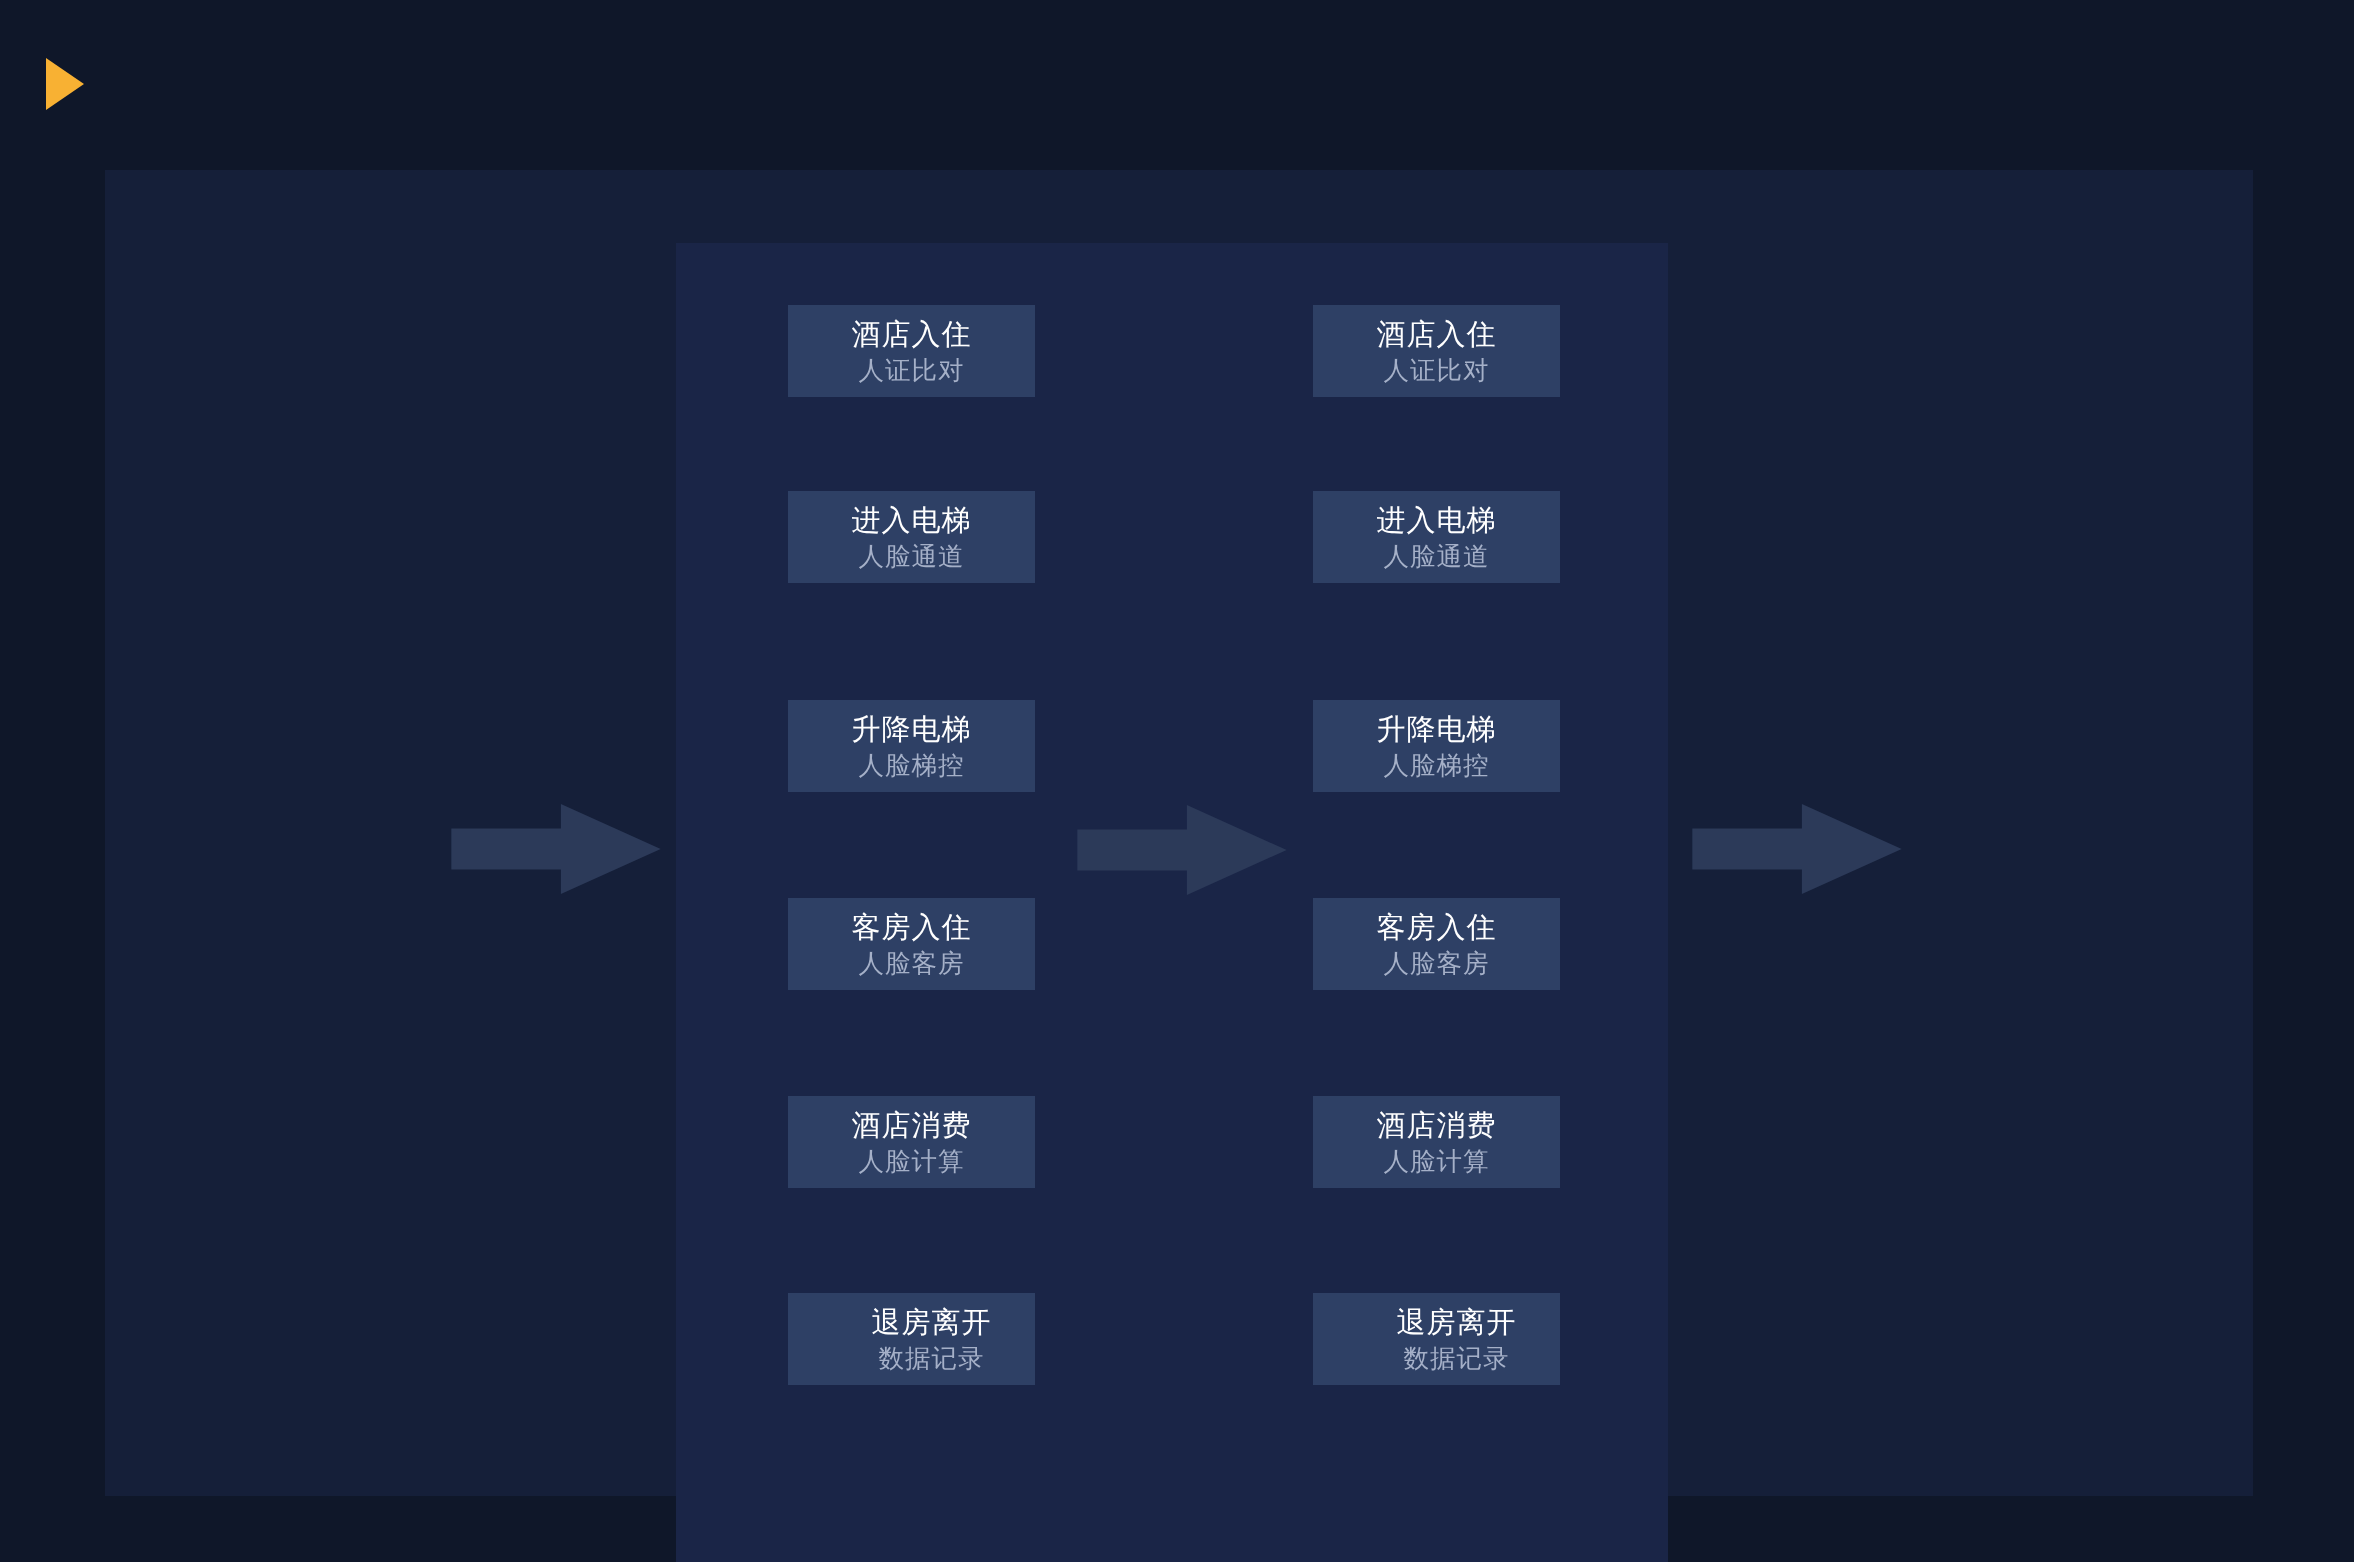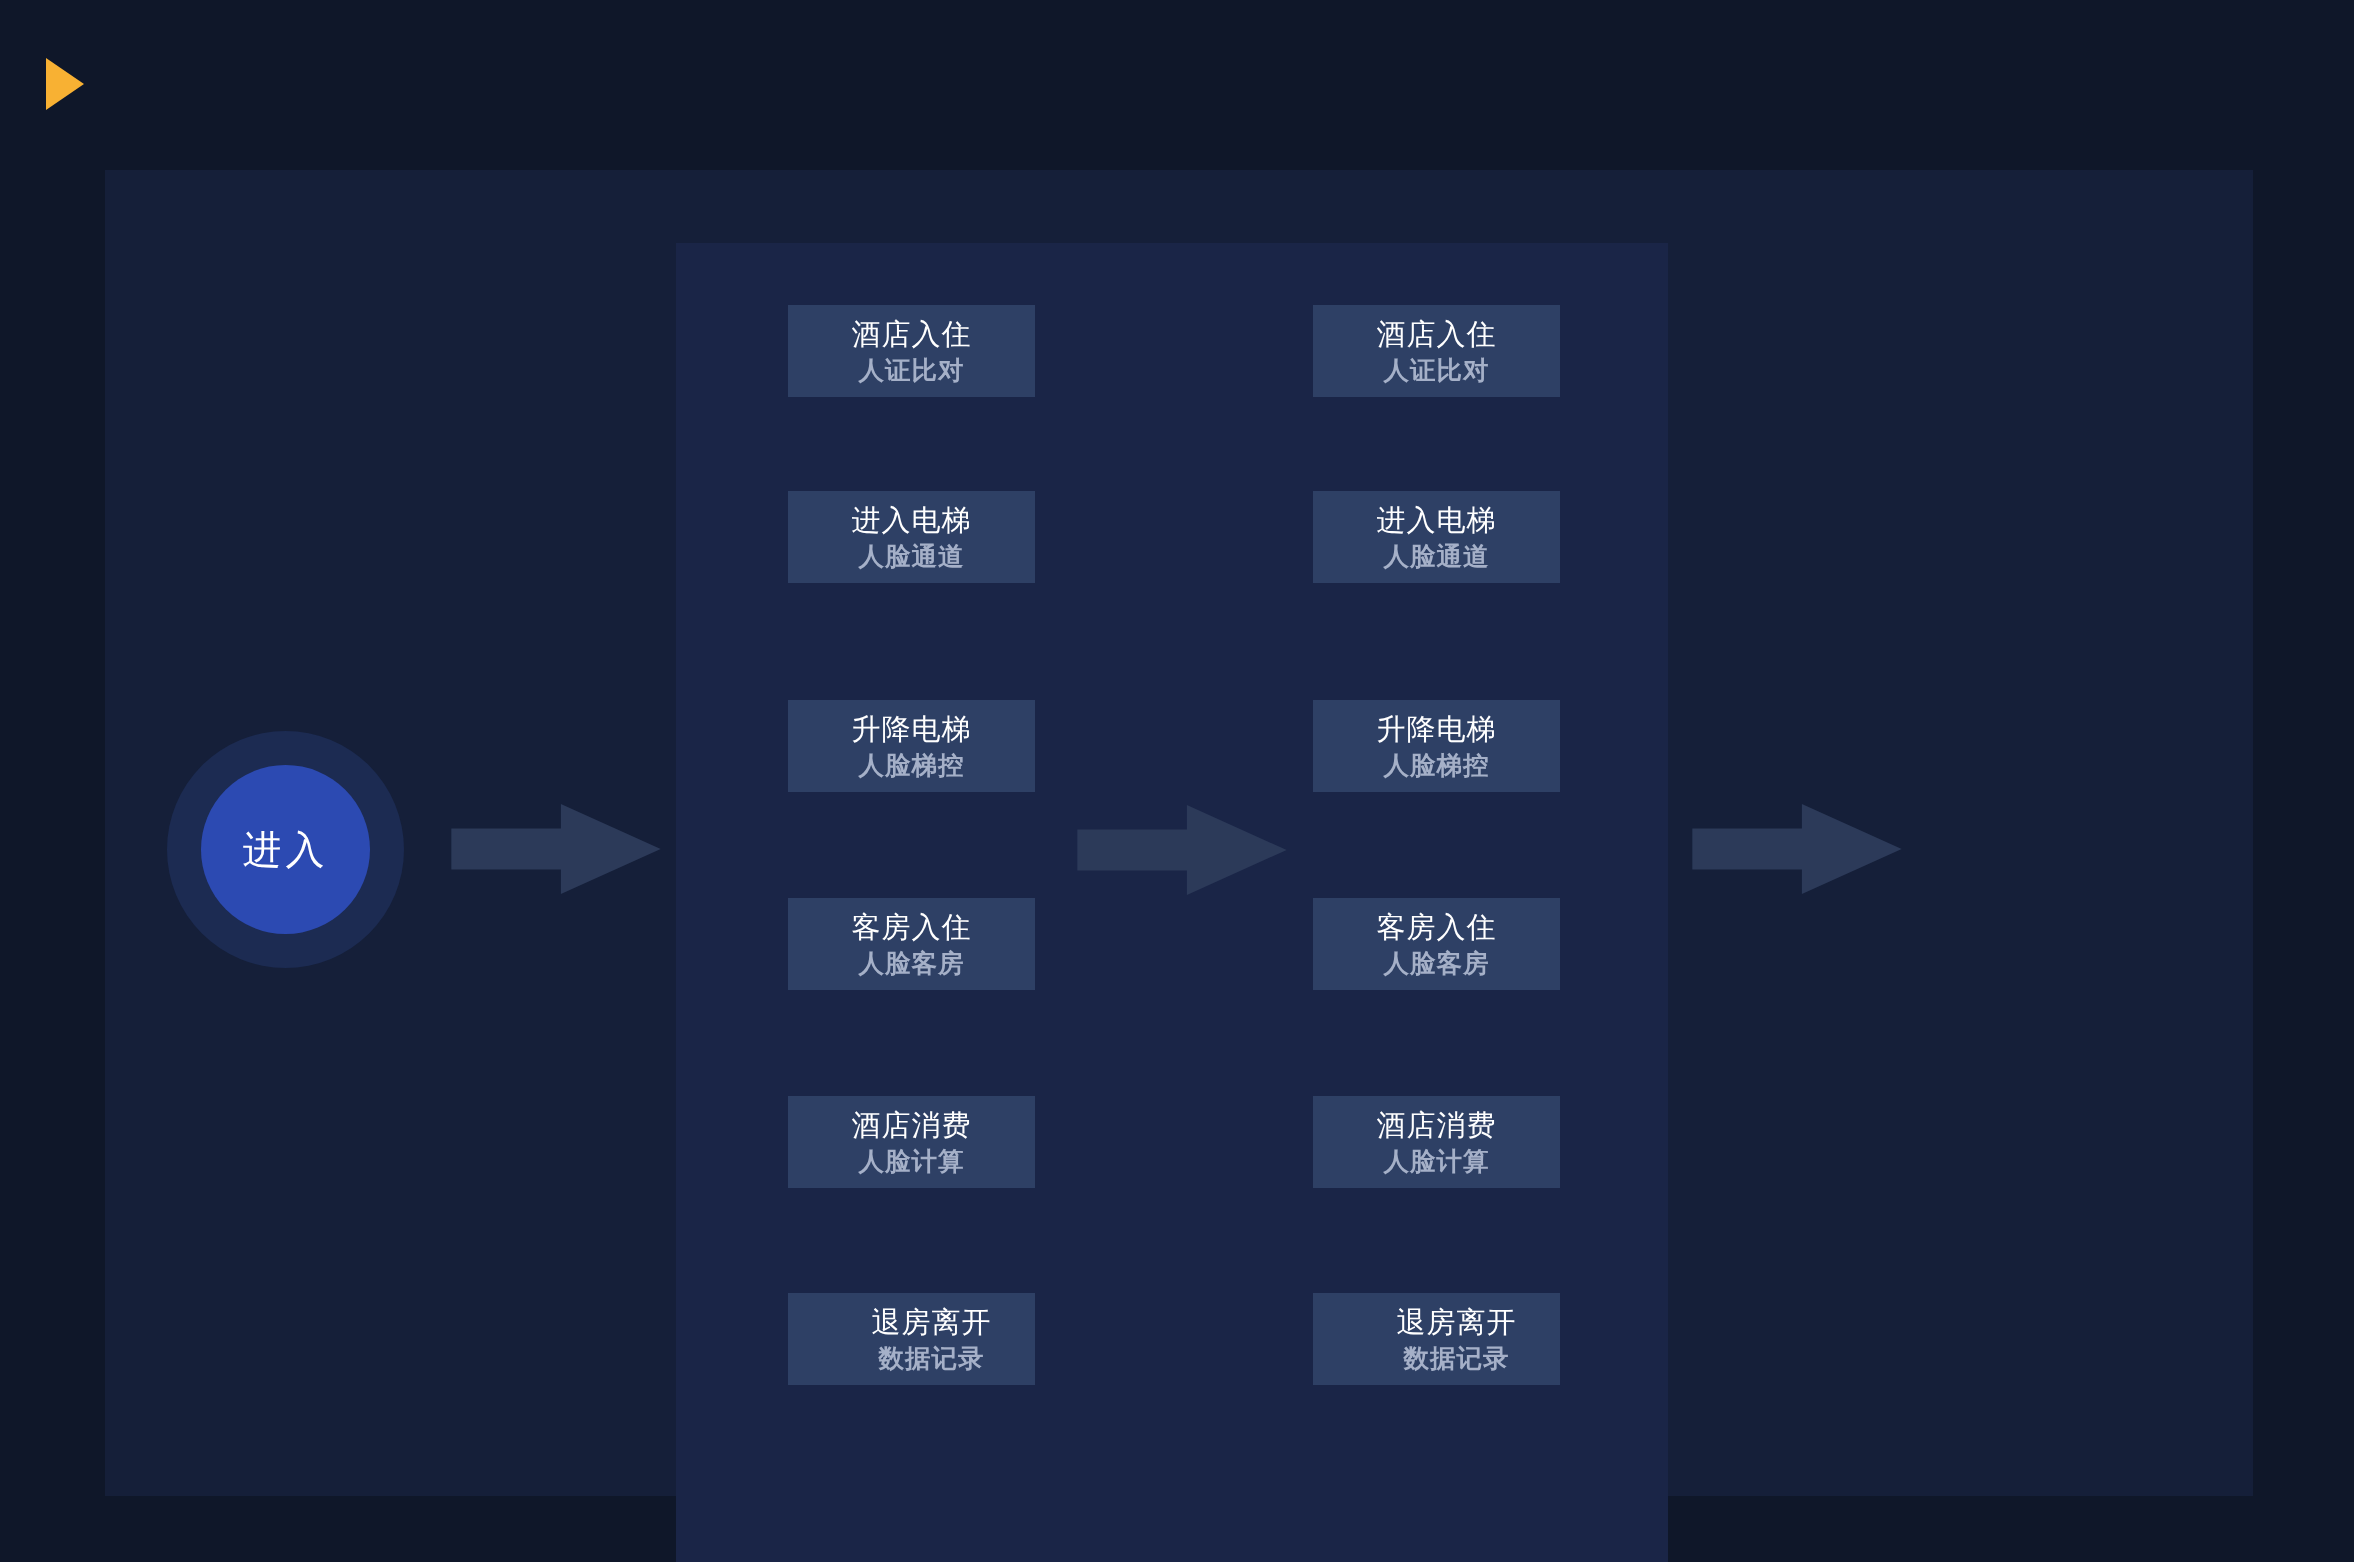--- a/index.html
+++ b/index.html
@@ -69,21 +69,21 @@
   .stage-box.r1{top:248px;text-align:center;}
   .stage-box.r2{top:457px;}
   .stage-box.r3{top:655px;}
   .stage-box.r4{top:853px;}
   .stage-box.r5{top:1050px;padding-left:40px;}
   .stage-title{
     font-size:29px;font-weight:500;color:var(--box-title);
     line-height:1.15;letter-spacing:1px;
   }
   .stage-subtitle{
-    font-size:25.5px;font-weight:700;color:var(--box-subtitle);
+    font-size:25.5px;font-weight:400;color:var(--box-subtitle);
     line-height:1.1;letter-spacing:1px;
   }
 
   
   .node{
     position:absolute;width:237px;height:237px;top:561px;
     border-radius:50%;
     background:var(--node-ring);
     display:flex;align-items:center;justify-content:center;
   }
@@ -110,25 +110,20 @@
 </style>
 </head>
 <body>
 
 <div class="header">
   <div class="title-marker"></div>
 </div>
 
 <div class="canvas-panel">
 
-  <div class="node start">
-    <div class="node-inner">
-      <span class="node-label">进入</span>
-    </div>
-  </div>
 
   <svg class="flow-arrow a1" viewBox="0 0 214 92">
     <polygon points="0,25 112,25 112,0 214,46 112,92 112,67 0,67" fill="currentColor"></polygon>
   </svg>
 
   <div class="group-panel">
 
     <div class="stage-box c1 r0">
       <div class="stage-title">酒店入住</div>
       <div class="stage-subtitle">人证比对</div>

